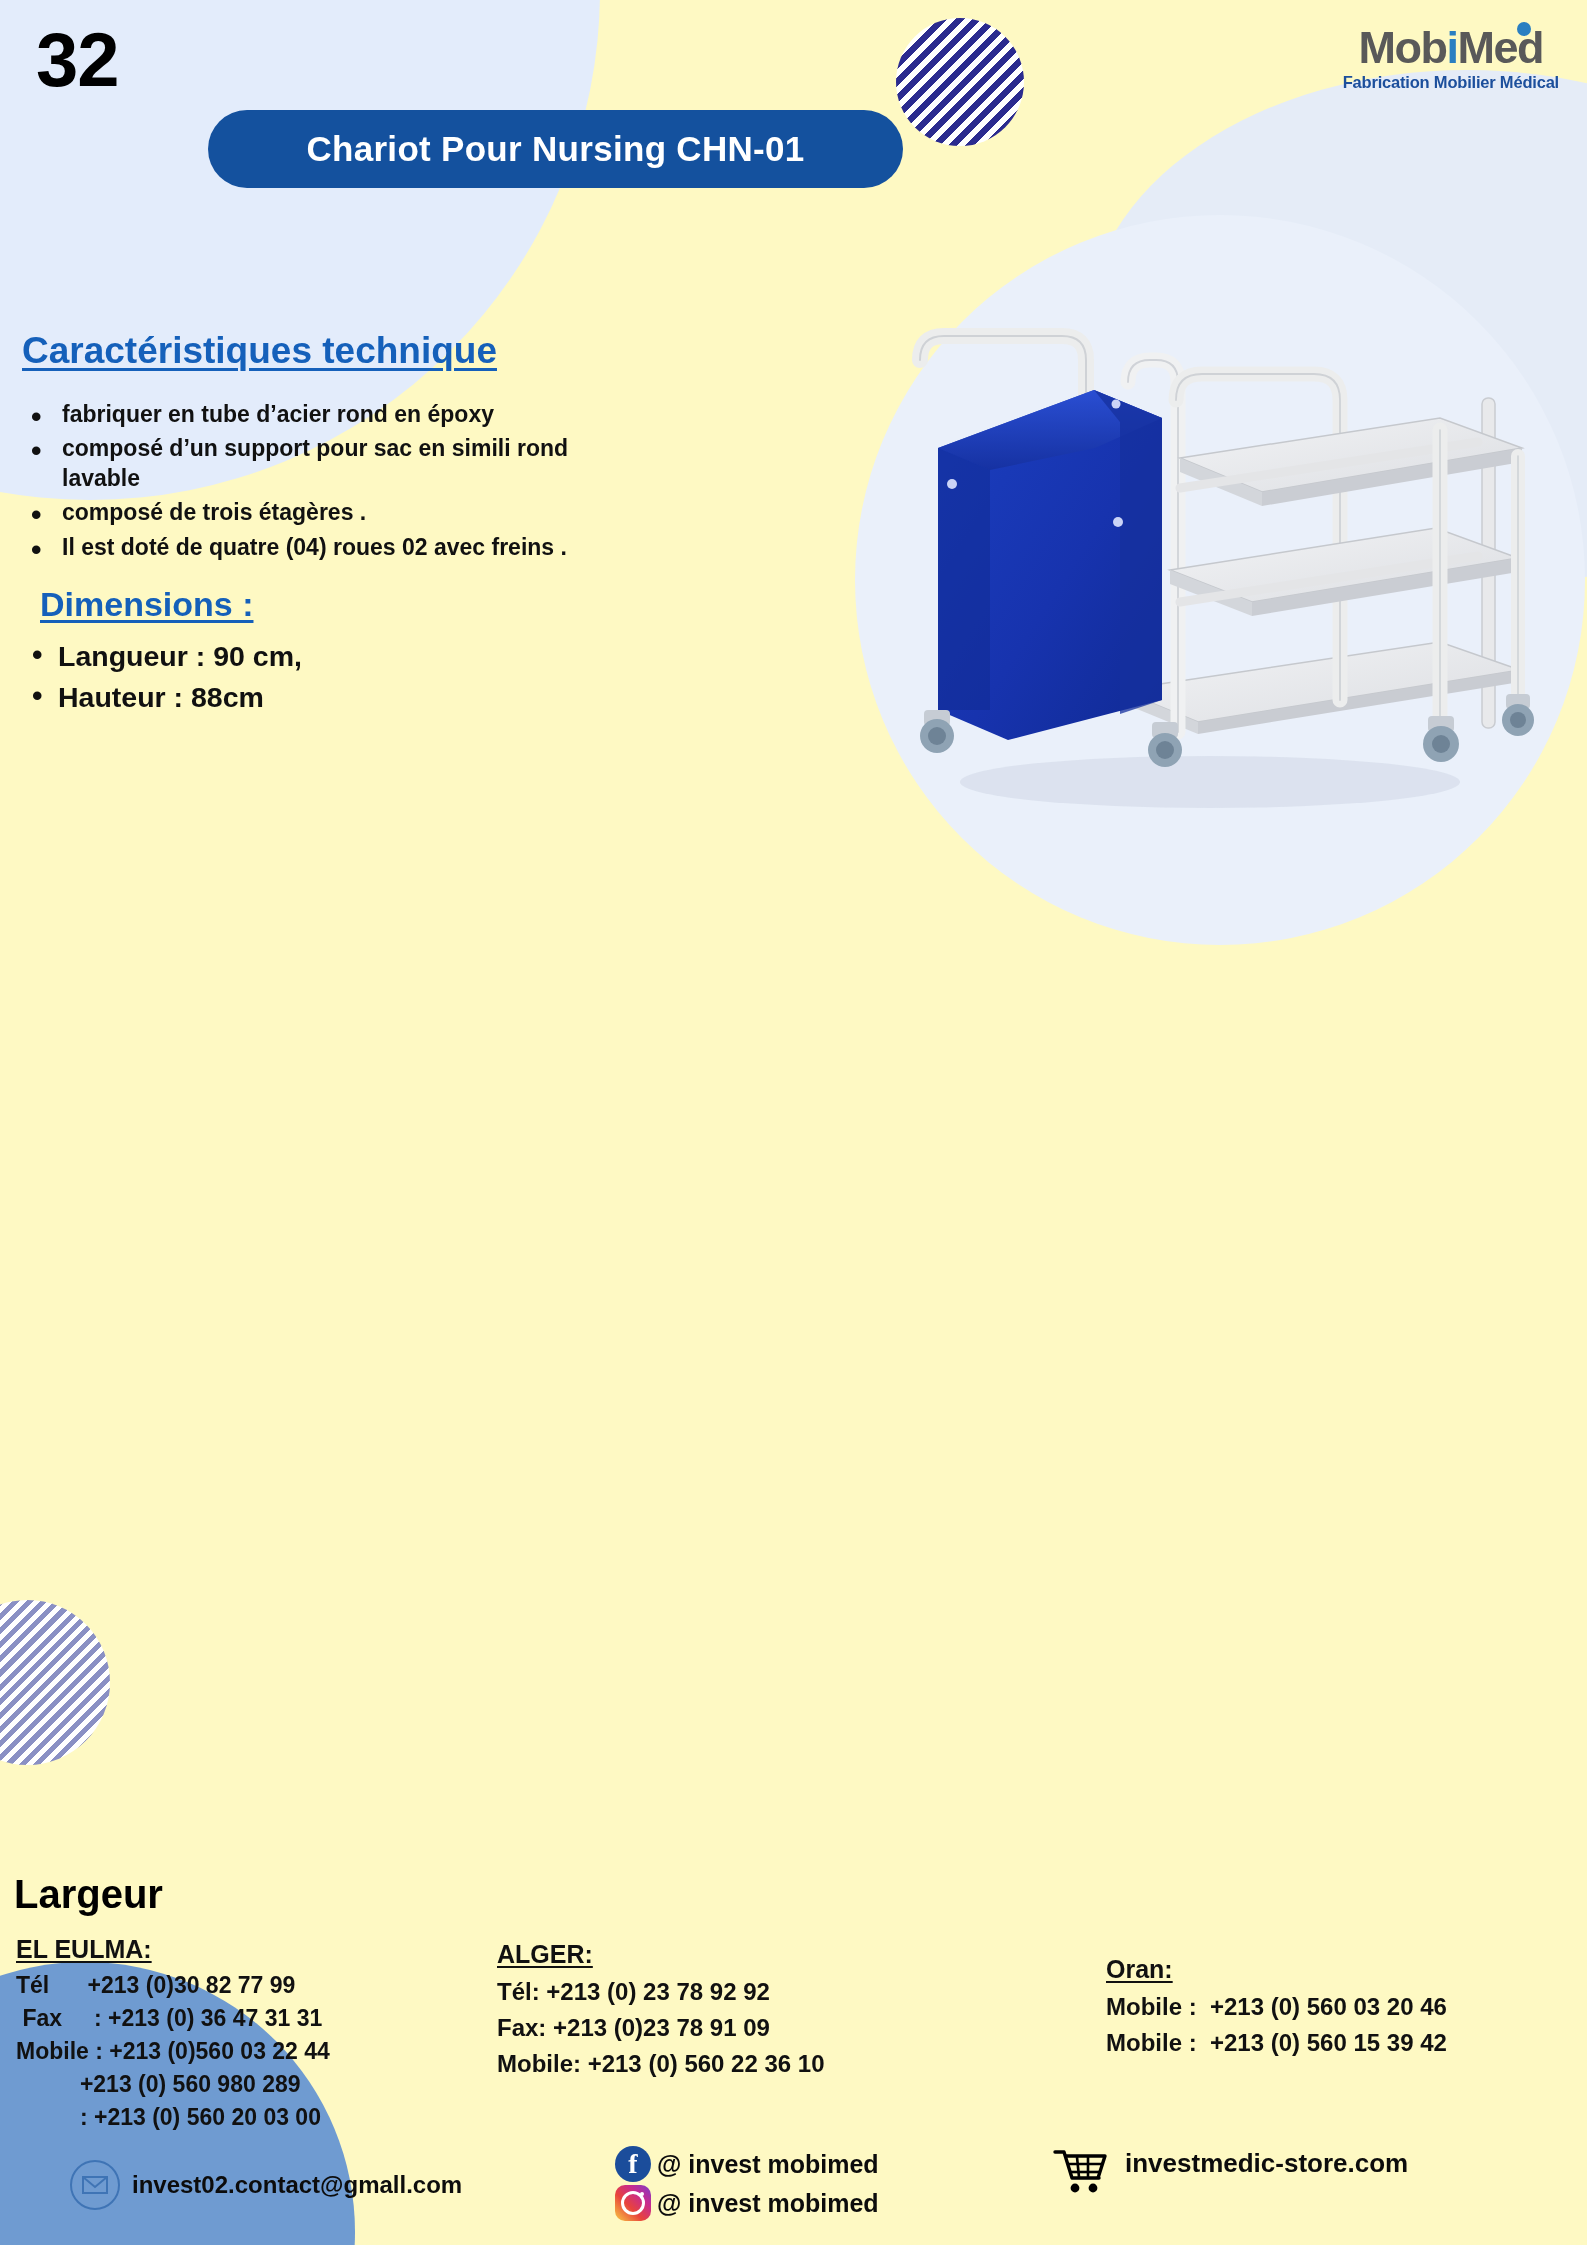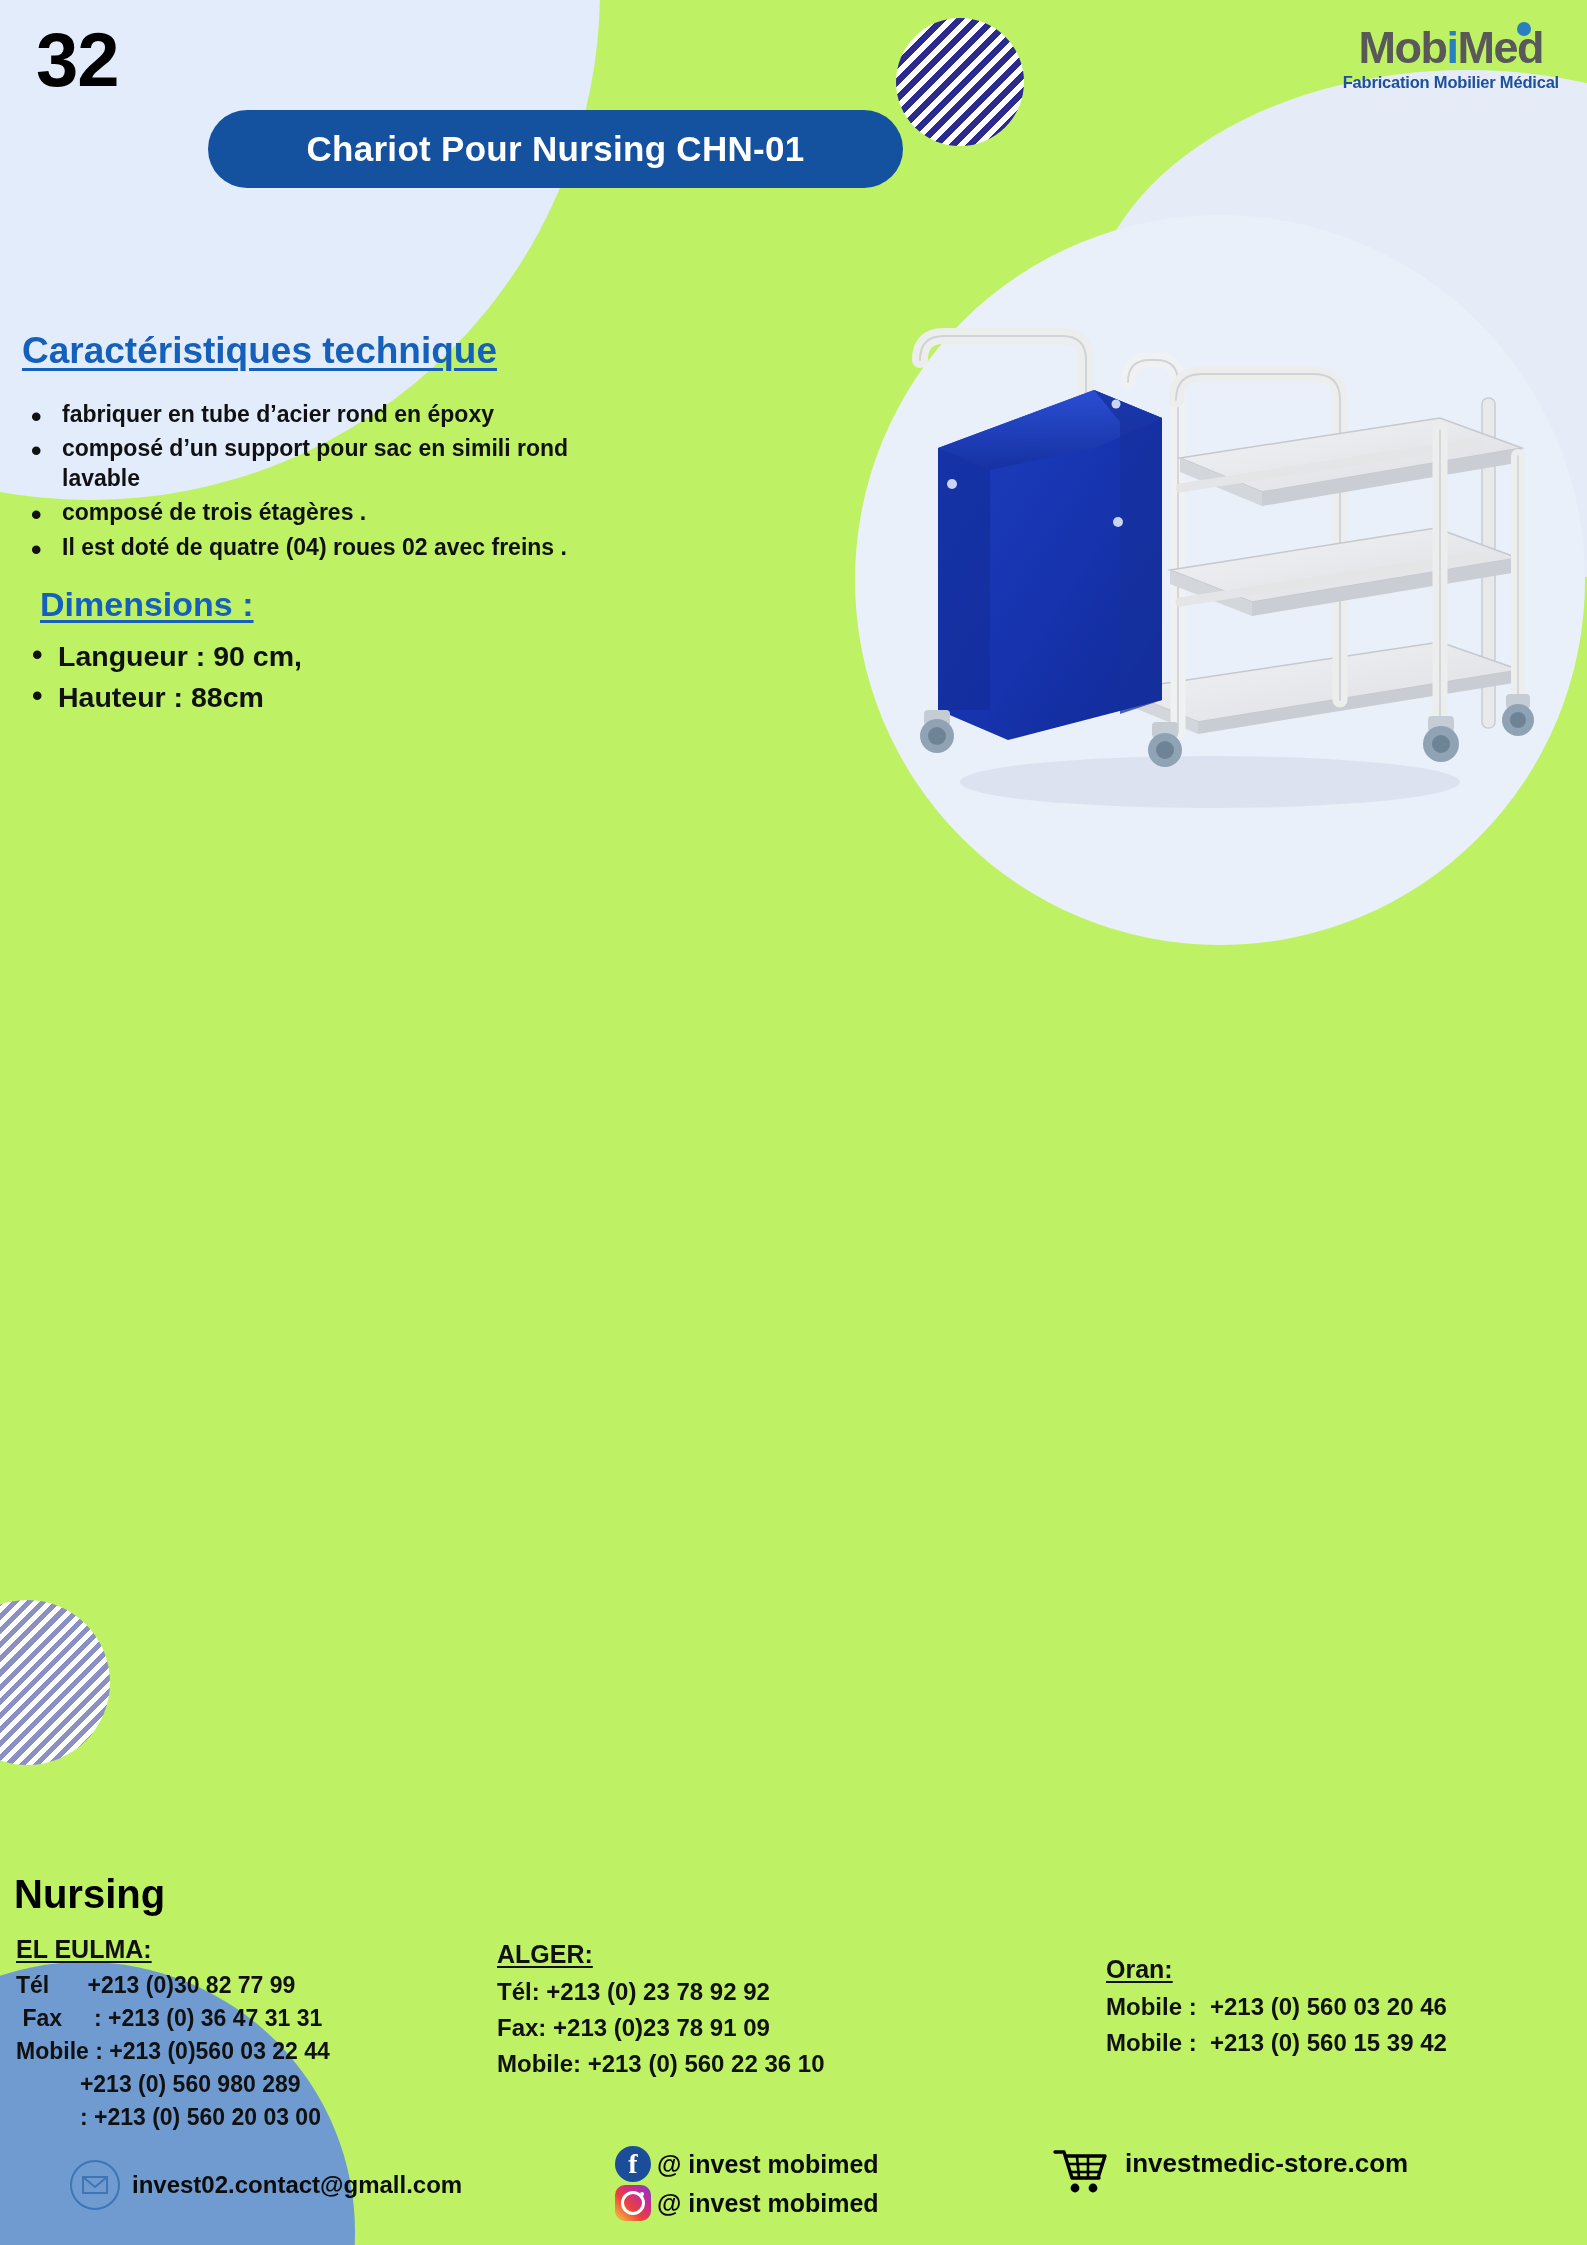--- a/index.html
+++ b/index.html
@@ -8,21 +8,21 @@
     background: #ffffff;
   }
   body {
     font-family: "Liberation Sans", sans-serif;
   }
   .page {
     position: relative;
     width: 1587px;
     height: 2245px;
     overflow: hidden;
-    background: #bef264;
+    background: #fef9c3;
   }
 
   
   .bg-topleft-blob {
     position: absolute;
     left: -420px;
     top: -520px;
     width: 1020px;
     height: 1020px;
     border-radius: 50%;
@@ -463,21 +463,21 @@
         <circle cx="561" cy="474" r="9" fill="#6e8396"></circle>
       </g>
       <g>
         <rect x="626" y="424" width="24" height="15" rx="4" fill="#c6ccd4"></rect>
         <circle cx="638" cy="450" r="16" fill="#8fa3b4"></circle>
         <circle cx="638" cy="450" r="8" fill="#6e8396"></circle>
       </g>
     </svg>
   </div>
 
-  <div class="contact-title">Nursing</div>
+  <div class="contact-title">Largeur</div>
 
   <div class="contact-col col-eulma">
     <div class="contact-city">EL EULMA:</div>
     <div class="contact-line">Tél      +213 (0)30 82 77 99</div>
     <div class="contact-line"> Fax     : +213 (0) 36 47 31 31</div>
     <div class="contact-line">Mobile : +213 (0)560 03 22 44</div>
     <div class="contact-line">          +213 (0) 560 980 289</div>
     <div class="contact-line">          : +213 (0) 560 20 03 00</div>
   </div>
 

